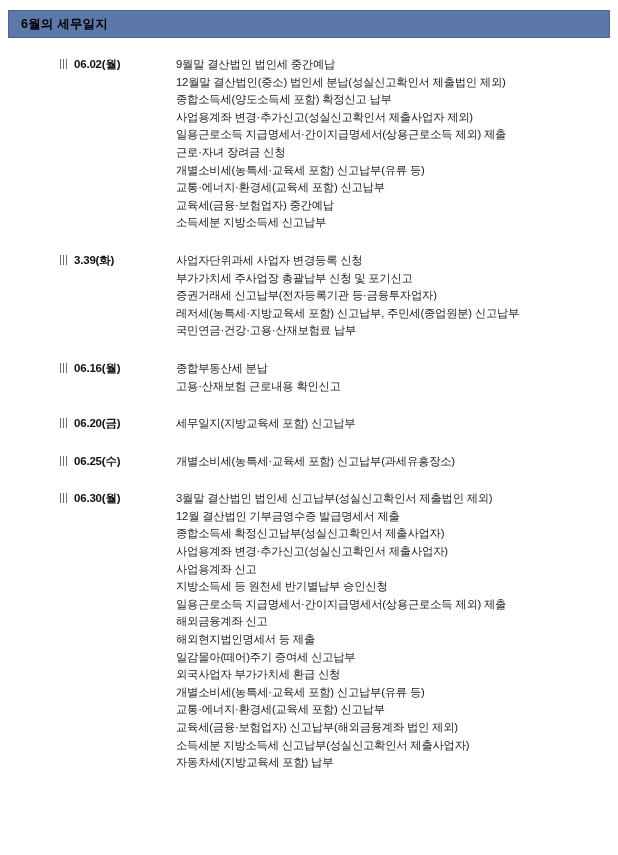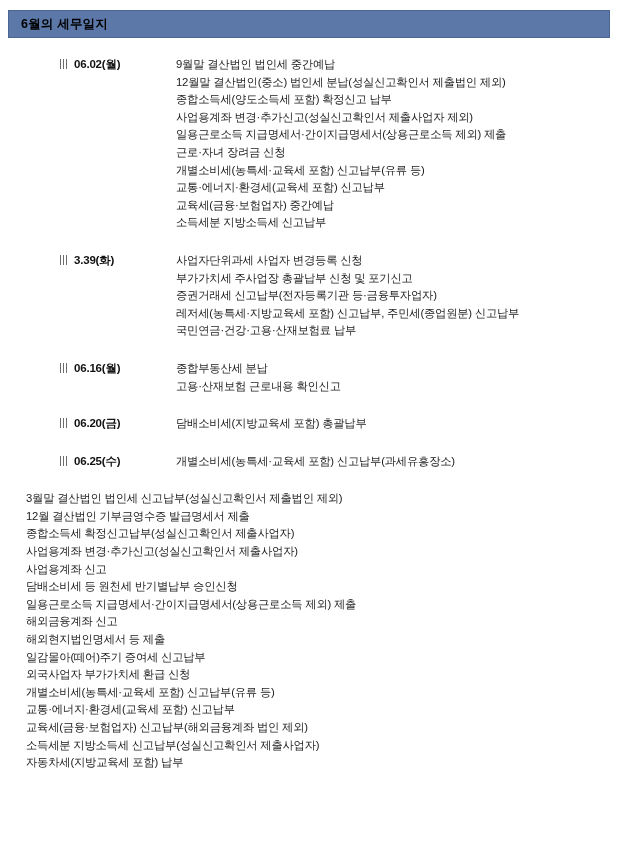--- a/index.html
+++ b/index.html
@@ -135,40 +135,44 @@
           <div class="item-line">종합부동산세 분납</div>
           <div class="item-line">고용·산재보험 근로내용 확인신고</div>
         </div>
       </div>
       <div class="day-block">
         <div class="day-label-cell">
           <span class="bullet-icon"></span>
           <span class="day-label">06.20(금)</span>
         </div>
         <div class="items-cell">
-          <div class="item-line">담배소비세(지방교육세 포함) 총괄납부</div>
+          <div class="item-line">세무일지(지방교육세 포함) 신고납부</div>
         </div>
       </div>
       <div class="day-block">
         <div class="day-label-cell">
           <span class="bullet-icon"></span>
           <span class="day-label">06.25(수)</span>
         </div>
         <div class="items-cell">
           <div class="item-line">개별소비세(농특세·교육세 포함) 신고납부(과세유흥장소)</div>
         </div>
       </div>
       <div class="day-block">
+        <div class="day-label-cell">
+          <span class="bullet-icon"></span>
+          <span class="day-label">06.30(월)</span>
+        </div>
         <div class="items-cell">
           <div class="item-line">3월말 결산법인 법인세 신고납부(성실신고확인서 제출법인 제외)</div>
           <div class="item-line">12월 결산법인 기부금영수증 발급명세서 제출</div>
           <div class="item-line">종합소득세 확정신고납부(성실신고확인서 제출사업자)</div>
           <div class="item-line">사업용계좌 변경·추가신고(성실신고확인서 제출사업자)</div>
           <div class="item-line">사업용계좌 신고</div>
-          <div class="item-line">담배소비세 등 원천세 반기별납부 승인신청</div>
+          <div class="item-line">지방소득세 등 원천세 반기별납부 승인신청</div>
           <div class="item-line">일용근로소득 지급명세서·간이지급명세서(상용근로소득 제외) 제출</div>
           <div class="item-line">해외금융계좌 신고</div>
           <div class="item-line">해외현지법인명세서 등 제출</div>
           <div class="item-line">일감몰아(떼어)주기 증여세 신고납부</div>
           <div class="item-line">외국사업자 부가가치세 환급 신청</div>
           <div class="item-line">개별소비세(농특세·교육세 포함) 신고납부(유류 등)</div>
           <div class="item-line">교통·에너지·환경세(교육세 포함) 신고납부</div>
           <div class="item-line">교육세(금융·보험업자) 신고납부(해외금융계좌 법인 제외)</div>
           <div class="item-line">소득세분 지방소득세 신고납부(성실신고확인서 제출사업자)</div>
           <div class="item-line">자동차세(지방교육세 포함) 납부</div>

